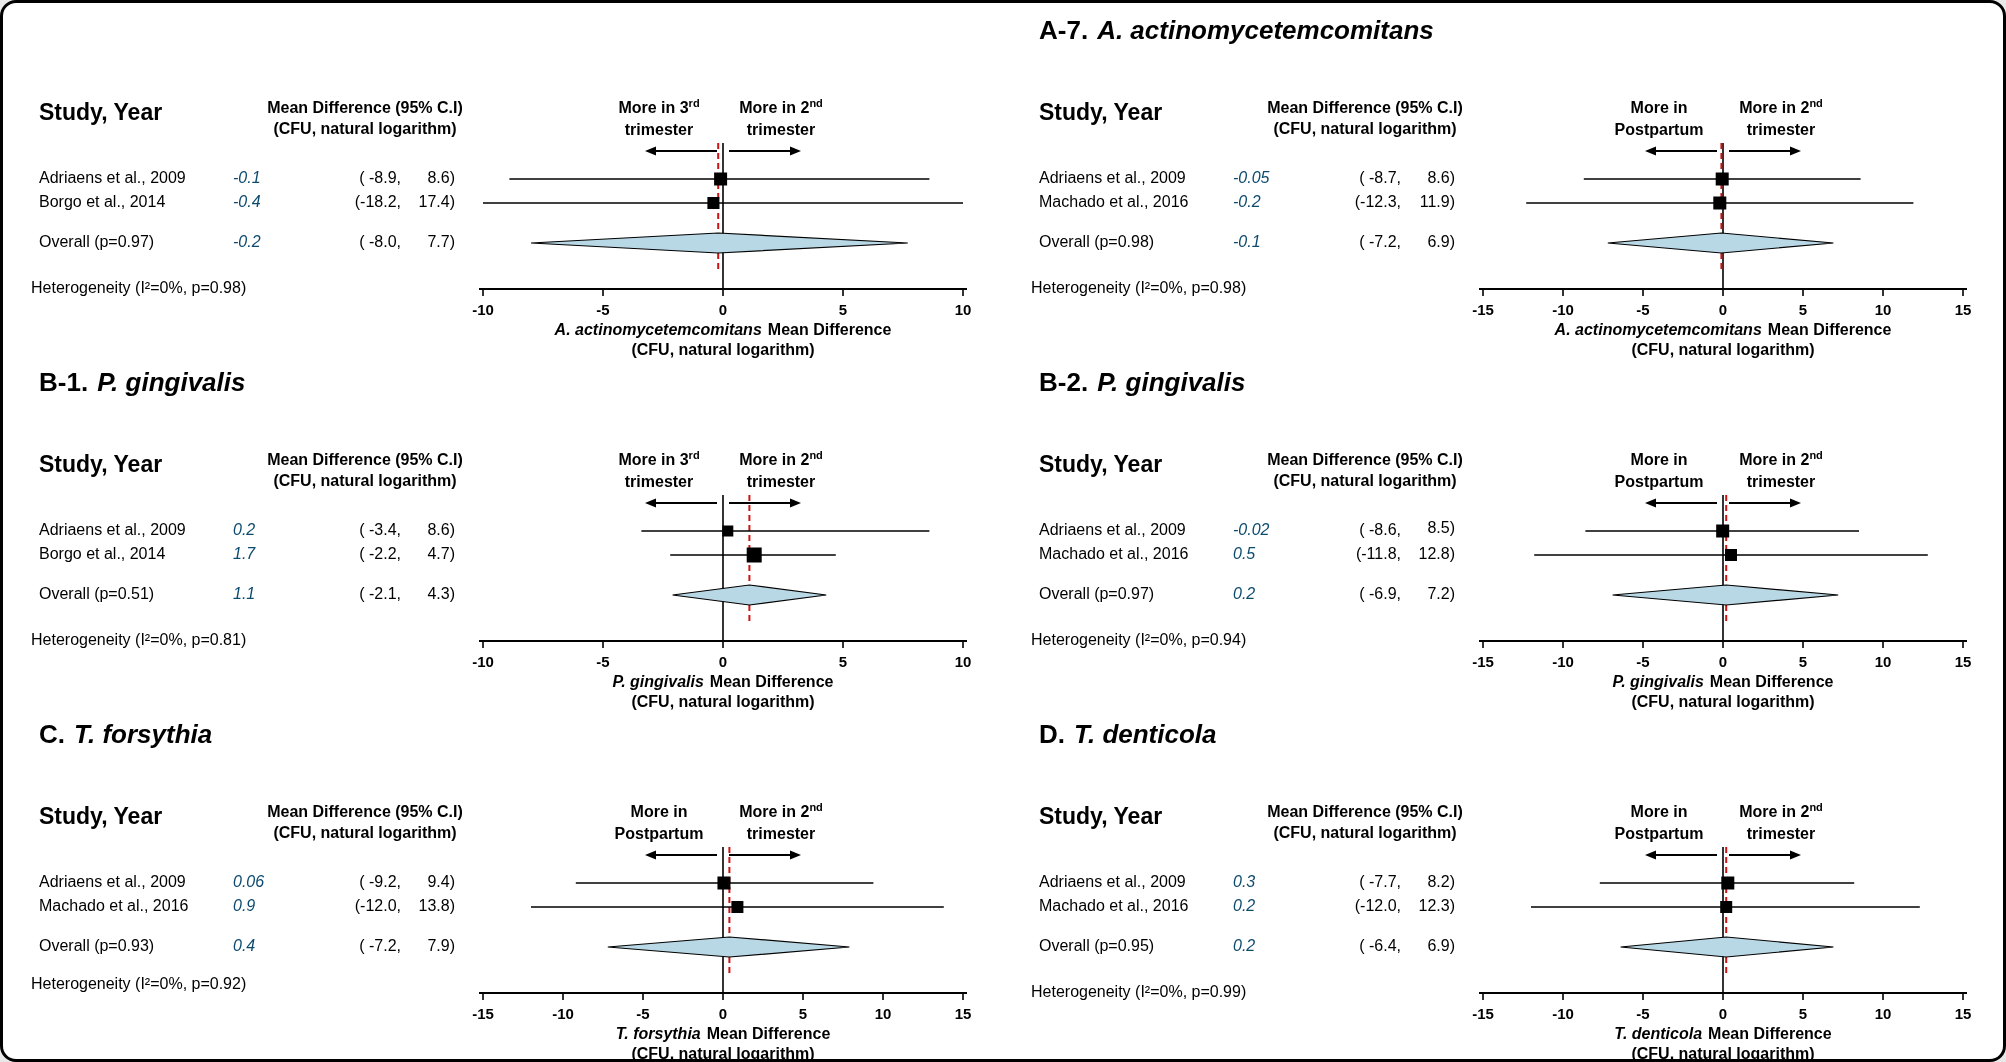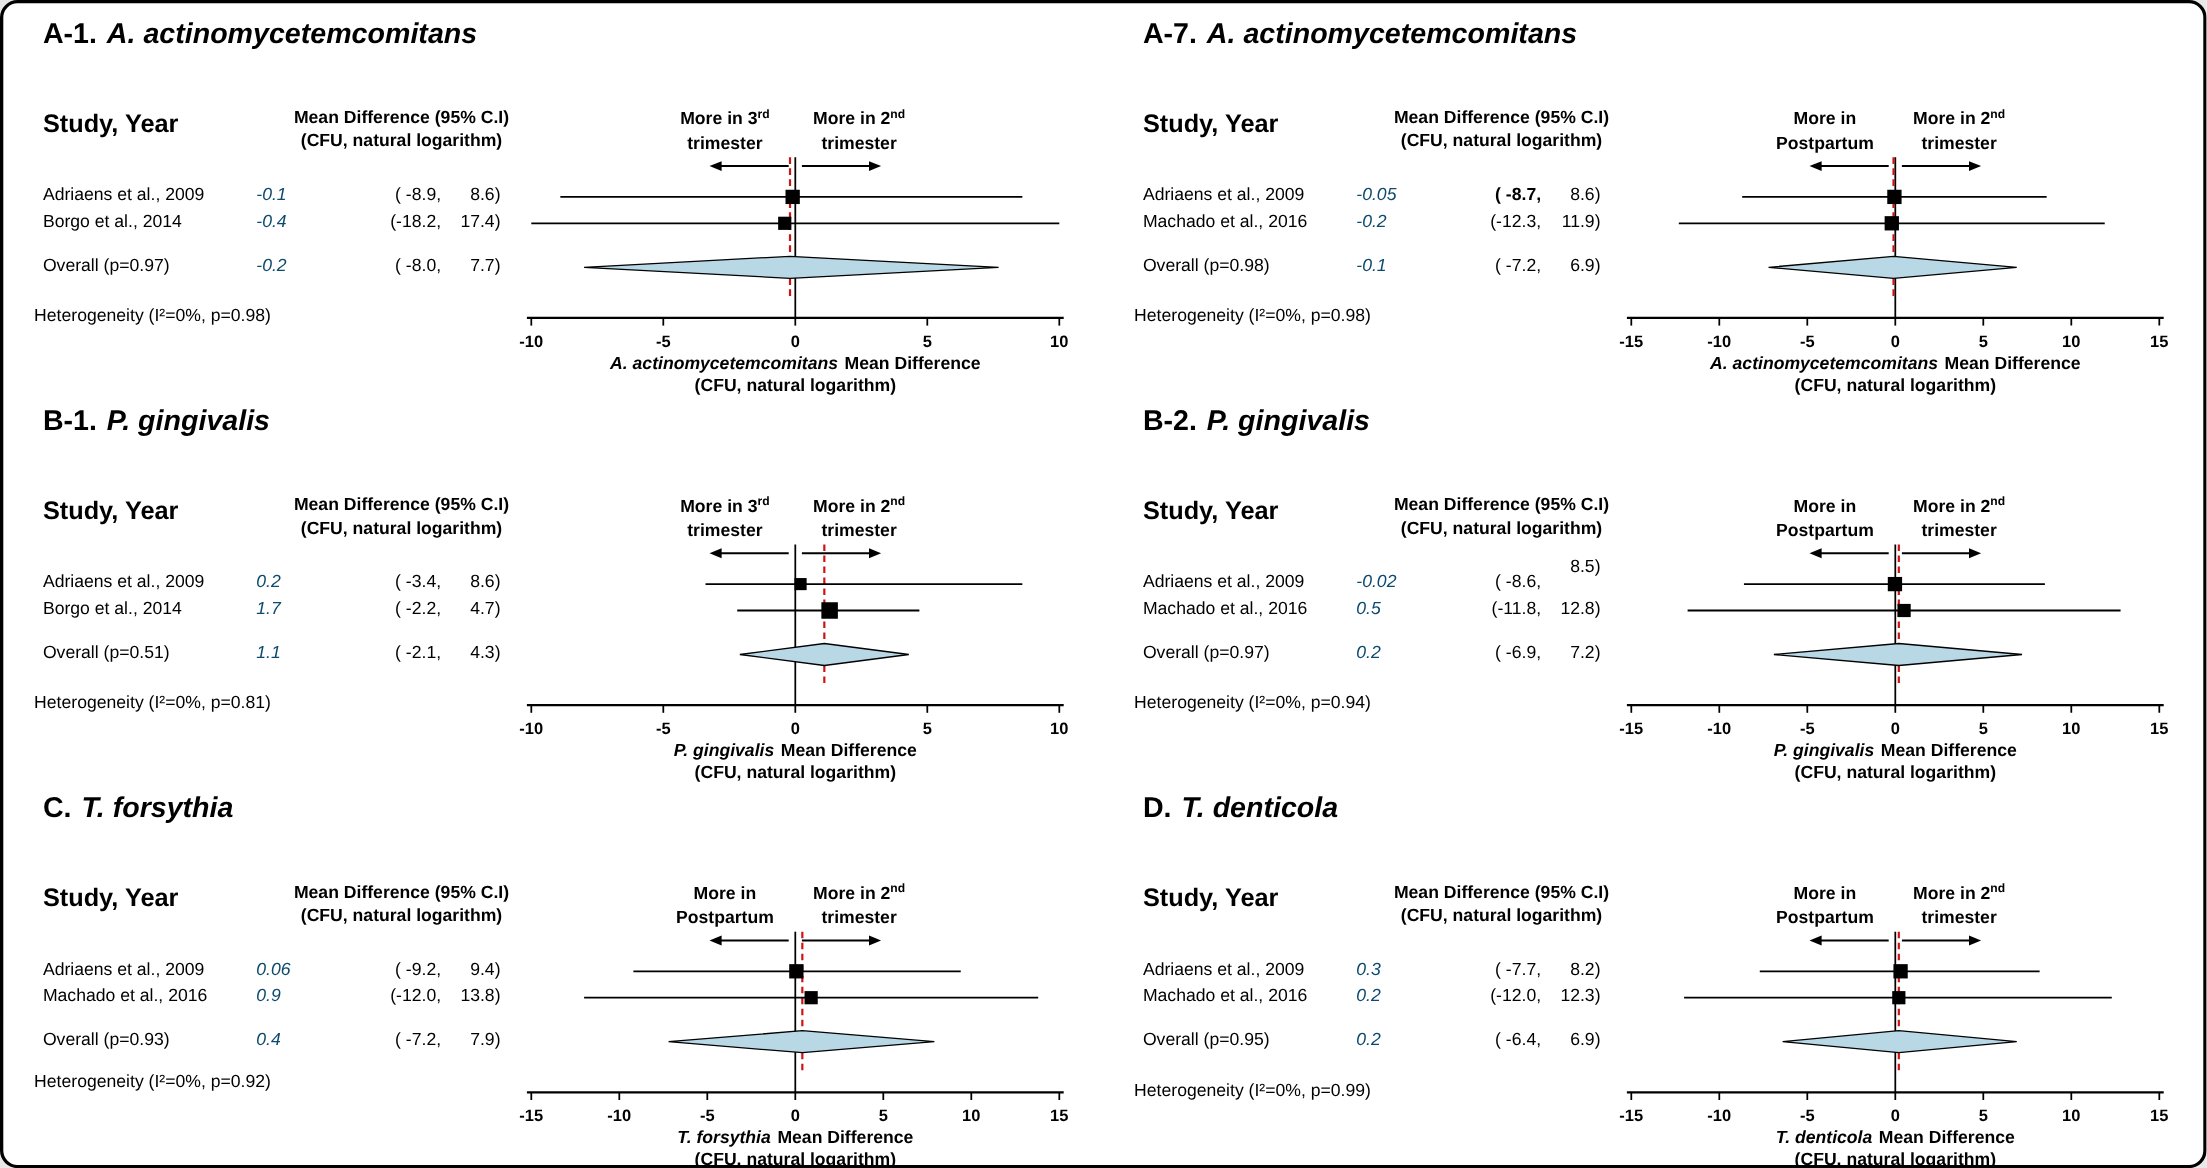--- a/index.html
+++ b/index.html
@@ -26,21 +26,20 @@
   .dirlabel   { font-family:"Liberation Sans", sans-serif; font-weight:bold; font-size:16px; fill:#000; }
   .tick-label { font-family:"Liberation Sans", sans-serif; font-weight:bold; font-size:15px; fill:#000; }
   .xlabel     { font-family:"Liberation Sans", sans-serif; font-weight:bold; font-size:16px; fill:#000; }
 </style>
 </head>
 <body>
 
 <div class="figure">
   <div class="grid">
       <div class="panel">
-        <div class="title"><span class="tprefix">A-1.</span><span class="species">A. actinomycetemcomitans</span></div>
         <div class="th1">Study, Year</div>
         <div class="th2" style="top: 96px;">Mean Difference (95% C.I)</div>
         <div class="th2" style="top: 117px;">(CFU, natural logarithm)</div>
         <div class="cell-study" style="top: 166px;">Adriaens et al., 2009</div>
         <div class="cell-est" style="top: 166px;">-0.1</div>
         <div class="cell-lo" style="top: 166px;">( -8.9,</div>
         <div class="cell-hi" style="top: 166px;">8.6)</div>
         <div class="cell-study" style="top: 190px;">Borgo et al., 2014</div>
         <div class="cell-est" style="top: 190px;">-0.4</div>
         <div class="cell-lo" style="top: 190px;">(-18.2,</div>
@@ -81,21 +80,21 @@
           <text x="280" y="288" text-anchor="middle" class="xlabel">(CFU, natural logarithm)</text>
         </svg>
       </div>
       <div class="panel">
         <div class="title"><span class="tprefix">A-7.</span><span class="species">A. actinomycetemcomitans</span></div>
         <div class="th1">Study, Year</div>
         <div class="th2" style="top: 96px;">Mean Difference (95% C.I)</div>
         <div class="th2" style="top: 117px;">(CFU, natural logarithm)</div>
         <div class="cell-study" style="top: 166px;">Adriaens et al., 2009</div>
         <div class="cell-est" style="top: 166px;">-0.05</div>
-        <div class="cell-lo" style="top: 166px; font-weight: bold;">( -8.7,</div>
+        <div class="cell-lo" style="top: 166px;">( -8.7,</div>
         <div class="cell-hi" style="top: 166px;">8.6)</div>
         <div class="cell-study" style="top: 190px;">Machado et al., 2016</div>
         <div class="cell-est" style="top: 190px;">-0.2</div>
         <div class="cell-lo" style="top: 190px;">(-12.3,</div>
         <div class="cell-hi" style="top: 190px;">11.9)</div>
         <div class="cell-study" style="top: 230px;">Overall (p=0.98)</div>
         <div class="cell-est" style="top: 230px;">-0.1</div>
         <div class="cell-lo" style="top: 230px;">( -7.2,</div>
         <div class="cell-hi" style="top: 230px;">6.9)</div>
         <div class="het" style="top: 276px;">Heterogeneity (I²=0%, p=0.98)</div>
@@ -184,21 +183,21 @@
         </svg>
       </div>
       <div class="panel">
         <div class="title"><span class="tprefix">B-2.</span><span class="species">P. gingivalis</span></div>
         <div class="th1">Study, Year</div>
         <div class="th2" style="top: 96px;">Mean Difference (95% C.I)</div>
         <div class="th2" style="top: 117px;">(CFU, natural logarithm)</div>
         <div class="cell-study" style="top: 166px;">Adriaens et al., 2009</div>
         <div class="cell-est" style="top: 166px;">-0.02</div>
         <div class="cell-lo" style="top: 166px;">( -8.6,</div>
-        <div class="cell-hi" style="top: 152px;">8.5)</div>
+        <div class="cell-hi" style="top: 164px;">8.5)</div>
         <div class="cell-study" style="top: 190px;">Machado et al., 2016</div>
         <div class="cell-est" style="top: 190px;">0.5</div>
         <div class="cell-lo" style="top: 190px;">(-11.8,</div>
         <div class="cell-hi" style="top: 190px;">12.8)</div>
         <div class="cell-study" style="top: 230px;">Overall (p=0.97)</div>
         <div class="cell-est" style="top: 230px;">0.2</div>
         <div class="cell-lo" style="top: 230px; text-align: right;">( -6.9,</div>
         <div class="cell-hi" style="top: 230px;">7.2)</div>
         <div class="het" style="top: 276px;">Heterogeneity (I²=0%, p=0.94)</div>
         <svg class="plot" width="560" height="296" viewBox="0 0 560 296" style="left: 440px; top: 64px;">

